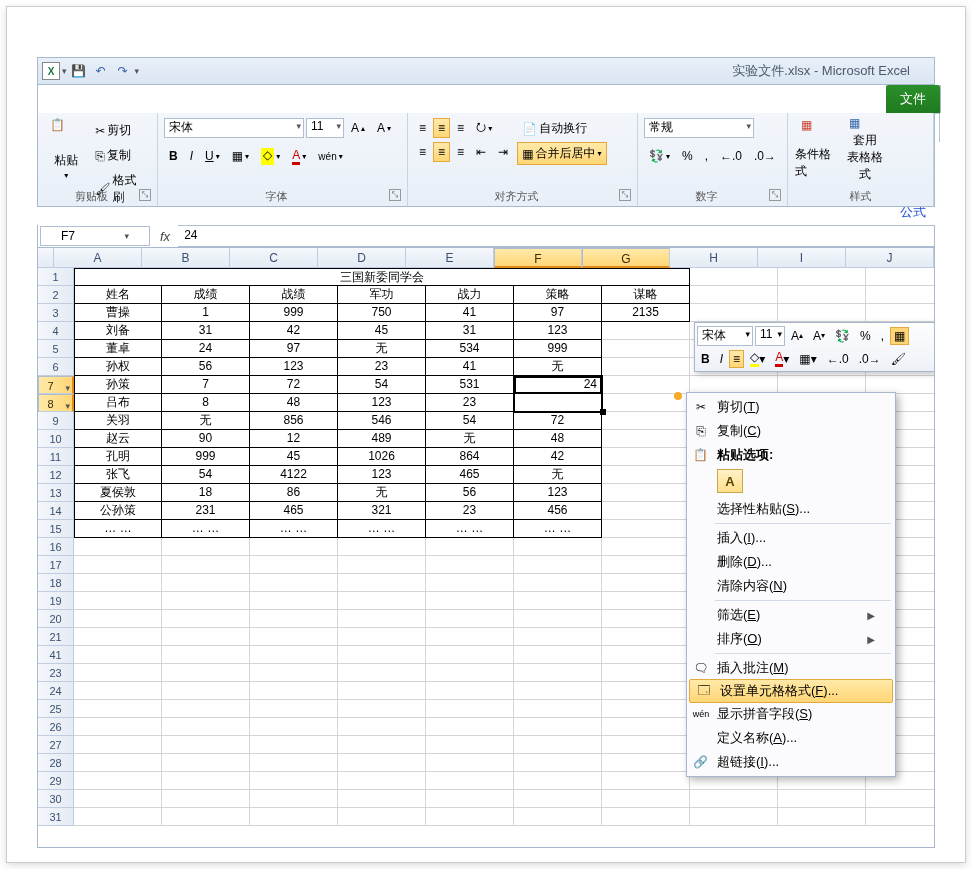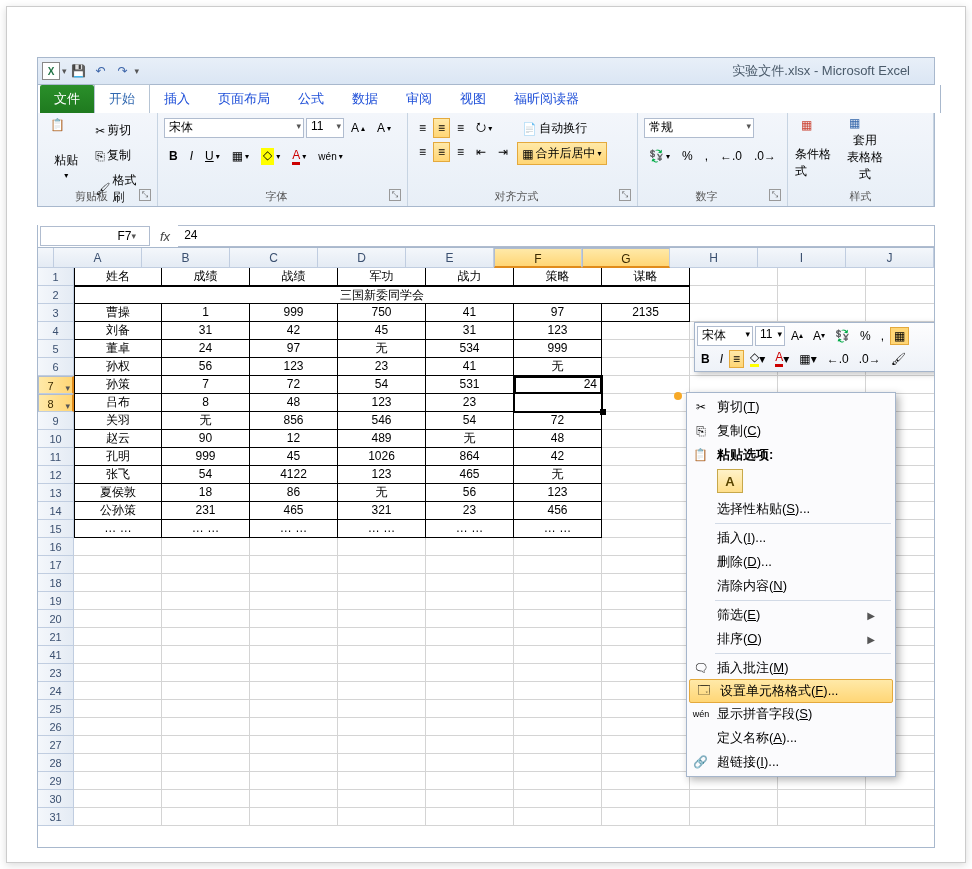--- a/index.html
+++ b/index.html
@@ -7,42 +7,42 @@
 .outer-frame { position: absolute; top: 6px; left: 6px; right: 6px; bottom: 6px; border: 1px solid #ccc; box-shadow: 0 2px 8px rgba(0,0,0,0.15); background: #fff; }
 
 
 .qat { position: absolute; top: 50px; left: 30px; right: 30px; height: 28px; background: linear-gradient(#e8eff8,#dbe6f4); border: 1px solid #a8b8cd; display: flex; align-items: center; padding: 0 4px; font-size: 12px; }
 .qat .qat-left { display: flex; align-items: center; gap: 2px; }
 .qat .qat-logo { width: 18px; height: 18px; background: #fff; border: 1px solid #888; display: flex; align-items: center; justify-content: center; font-size: 10px; color: #217346; font-weight: bold; }
 .qat .qat-btn { width: 20px; height: 20px; display: flex; align-items: center; justify-content: center; cursor: pointer; }
 .qat .qat-title { margin-left: auto; margin-right: 20px; color: #4a5a6a; font-size: 13px; }
 
 
-.tabs { position: absolute; top: 78px; left: 30px; right: 24px; height: 28px; background: #fff; border-left: 1px solid #a8b8cd; border-right: 1px solid #a8b8cd; display: flex; align-items: flex-end; }
+.tabs { position: absolute; top: 78px; left: 30px; right: 24px; height: 28px; background: #fff; border-left: 1px solid #a8b8cd; border-right: 1px solid #a8b8cd; display: flex; align-items: flex-end; flex-direction: column; }
 .tab { padding: 5px 14px; font-size: 13px; color: #1d4ed8; cursor: pointer; position: relative; }
 .tab.file { background: linear-gradient(#2a8f2a,#1f7a1f); color: #fff; border-radius: 2px 2px 0 0; margin-left: 2px; }
 .tab.active { background: #fff; border: 1px solid #b6c4d4; border-bottom: none; color: #3168b0; font-weight: normal; }
 
 
 .ribbon { position: absolute; top: 106px; left: 30px; right: 30px; height: 94px; background: linear-gradient(#f3f6fb,#e8eff7); border: 1px solid #a8b8cd; border-top: none; display: flex; }
 .ribbon-group { border-right: 1px solid #c7d4e2; padding: 4px 6px 2px 6px; display: flex; flex-direction: column; position: relative; }
 .ribbon-group-label { font-size: 11px; color: #555; text-align: center; margin-top: auto; padding-top: 2px; }
 .ribbon-group-label .launcher { float: right; width: 12px; height: 12px; border: 1px solid #999; font-size: 8px; line-height: 10px; cursor: pointer; }
 .rg-row { display: flex; align-items: center; gap: 2px; height: 22px; }
 .rg-col { display: flex; flex-direction: column; gap: 2px; }
 .rg-btn { padding: 2px 4px; font-size: 12px; cursor: pointer; display: flex; align-items: center; gap: 2px; border: 1px solid transparent; }
 .rg-btn.active { background: linear-gradient(#ffe9a8,#ffd676); border: 1px solid #e4a93c; }
 .big-btn { display: flex; flex-direction: column; align-items: center; justify-content: center; width: 46px; height: 64px; cursor: pointer; font-size: 12px; border: 1px solid transparent; gap: 2px; }
 .big-btn .ico32 { width: 32px; height: 32px; }
 .sel { font-size: 12px; border: 1px solid #b0bccf; background: #fff; height: 20px; padding: 0 14px 0 4px; position: relative; cursor: pointer; }
 .sel::after { content: "▾"; position: absolute; right: 2px; top: 2px; font-size: 9px; color: #555; }
 
 
 .fbar-row { position: absolute; top: 218px; left: 30px; right: 30px; height: 22px; display: flex; border-left: 1px solid #a8b8cd; border-right: 1px solid #a8b8cd; background: #fff; }
-.name-box { width: 110px; border: 1px solid #b0bccf; margin: 1px 2px; font-size: 12px; padding: 2px 13px; display: flex; align-items: center; justify-content: flex-end; }
+.name-box { width: 110px; border: 1px solid #b0bccf; margin: 1px 2px; font-size: 12px; padding: 2px 20px; display: flex; align-items: center; justify-content: space-between; }
 .name-box span:last-child { font-size: 9px; color: #555; }
 .fx-btns { display: flex; align-items: center; padding: 0 8px; gap: 8px; font-size: 13px; color: #444; }
 .fx-btns .fx { font-style: italic; text-align: right; }
 .formula-input { flex: 1; border-top: 1px solid #b0bccf; border-bottom: 1px solid #b0bccf; font-size: 12px; padding: 2px 6px; }
 
 
 .grid-wrap { position: absolute; top: 240px; left: 30px; right: 30px; bottom: 14px; border: 1px solid #a8b8cd; overflow: hidden; background: #fff; }
 .col-headers { display: flex; height: 20px; background: linear-gradient(#f4f7fb,#e4ebf4); border-bottom: 1px solid #c0cde0; }
 .corner { width: 36px; border-right: 1px solid #c0cde0; }
 .col-h { width: 88px; border-right: 1px solid #c0cde0; text-align: center; font-size: 12px; color: #3b5070; line-height: 20px; }
@@ -377,38 +377,38 @@
             </div>
         <div class="ctx-item">
               <span>定义名称(<span class="u">A</span>)...</span>
             </div>
         <div class="ctx-item">
               <span class="ico">🔗</span>
               <span>超链接(<span class="u">I</span>)...</span>
             </div>
       </div>
     <div class="cell-row">
+            <div class="cell bordered bordered-top bordered-left merged-title">三国新委同学会</div>
+            <div class="cell "></div>
+            <div class="cell "></div>
+            <div class="cell "></div>
+          </div>
+          <div class="cell-row">
             <div class="cell bordered bordered-left">姓名</div>
             <div class="cell bordered">成绩</div>
             <div class="cell bordered">战绩</div>
             <div class="cell bordered">军功</div>
             <div class="cell bordered">战力</div>
             <div class="cell bordered">策略</div>
             <div class="cell bordered">谋略</div>
             <div class="cell "></div>
             <div class="cell "></div>
             <div class="cell "></div>
           </div>
           <div class="cell-row">
-            <div class="cell bordered bordered-top bordered-left merged-title">三国新委同学会</div>
-            <div class="cell "></div>
-            <div class="cell "></div>
-            <div class="cell "></div>
-          </div>
-          <div class="cell-row">
             <div class="cell bordered bordered-left">曹操</div>
             <div class="cell bordered">1</div>
             <div class="cell bordered">999</div>
             <div class="cell bordered">750</div>
             <div class="cell bordered">41</div>
             <div class="cell bordered">97</div>
             <div class="cell bordered">2135</div>
             <div class="cell "></div>
             <div class="cell "></div>
             <div class="cell "></div>

